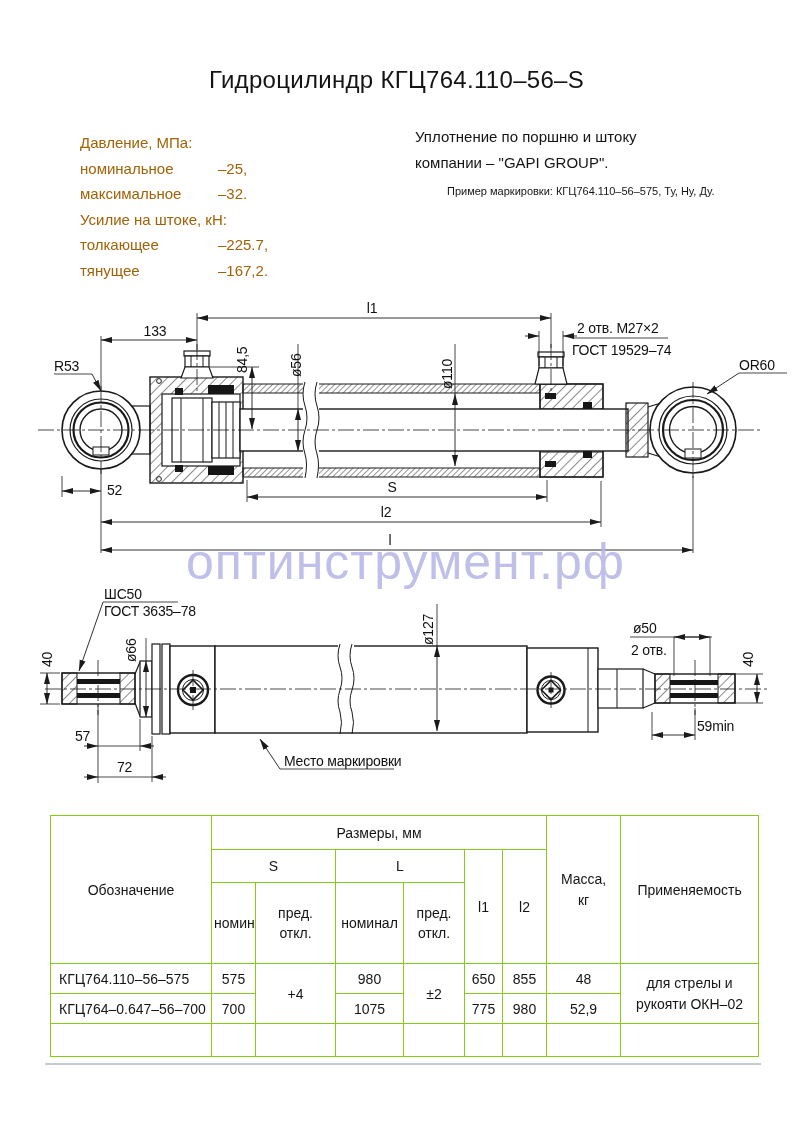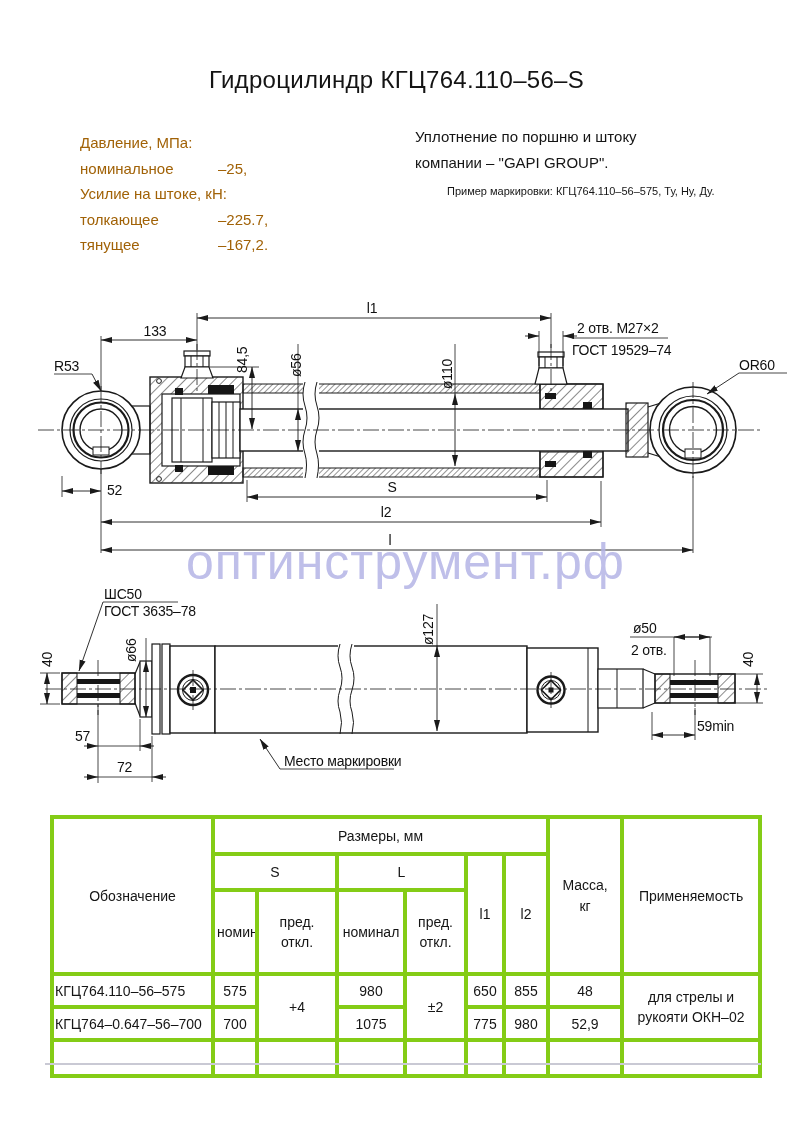--- a/index.html
+++ b/index.html
@@ -29,43 +29,44 @@
   .ext{stroke:#1a1a1a;stroke-width:.8;fill:none}
   .dl{stroke:#1a1a1a;stroke-width:.9;fill:none;marker-start:url(#arA);marker-end:url(#arA)}
   .dle{stroke:#1a1a1a;stroke-width:.9;fill:none;marker-end:url(#arA)}
   .dl2{stroke:#1a1a1a;stroke-width:.9;fill:none;marker-start:url(#arB);marker-end:url(#arB)}
   .dle2{stroke:#1a1a1a;stroke-width:.9;fill:none;marker-end:url(#arB)}
   svg text{font-family:"Liberation Sans",sans-serif;font-size:14px;fill:#101010;letter-spacing:-.2px;}
   svg text.mid{text-anchor:middle}
   
   .tbl{position:absolute;left:50px;top:815px;border-collapse:collapse;table-layout:fixed;
        width:708px;font-size:14px;color:#151515;}
-  .tbl td{border:4px solid #84cc16;text-align:center;vertical-align:middle;padding:0 2px;
+  .tbl td{border:1px solid #84cc16;text-align:center;vertical-align:middle;padding:0 2px;
           overflow:hidden;}
   .tbl{border:1.5px solid #333;}
-  .tbl .left{text-align:left;padding-left:1px;}
+  .tbl .left{text-align:left;padding-left:8px;}
   .tbl .pre{white-space:pre-line;line-height:1.45;}
   .h1row td{height:33px;}
   .h2row td{height:32px;}
   .h3row td{height:80px;}
   .drow td{height:29px;text-align:center;}
   .erow td{height:32px;}
   .shadowline{position:absolute;left:45px;top:1063px;width:716px;height:0;
               border-top:2px solid #c9c9d4;}
 </style>
 </head>
 <body>
 
 <div class="page">
 
   <div class="title">Гидроцилиндр КГЦ764.110–56–S</div>
 
   <div class="specs">
     <div class="srow"><span>Давление, МПа:</span><span class="sval"></span></div>
     <div class="srow"><span>номинальное</span><span class="sval">–25,</span></div>
+    <div class="srow"><span>максимальное</span><span class="sval">–32.</span></div>
     <div class="srow"><span>Усилие на штоке, кН:</span><span class="sval"></span></div>
     <div class="srow"><span>толкающее</span><span class="sval">–225.7,</span></div>
     <div class="srow"><span>тянущее</span><span class="sval">–167,2.</span></div>
   </div>
 
   <div class="note">
     <div>Уплотнение по поршню и штоку</div>
     <div>компании – "GAPI GROUP".</div>
     <div class="small">Пример маркировки: КГЦ764.110–56–575, Ту, Ну, Ду.</div>
   </div>

